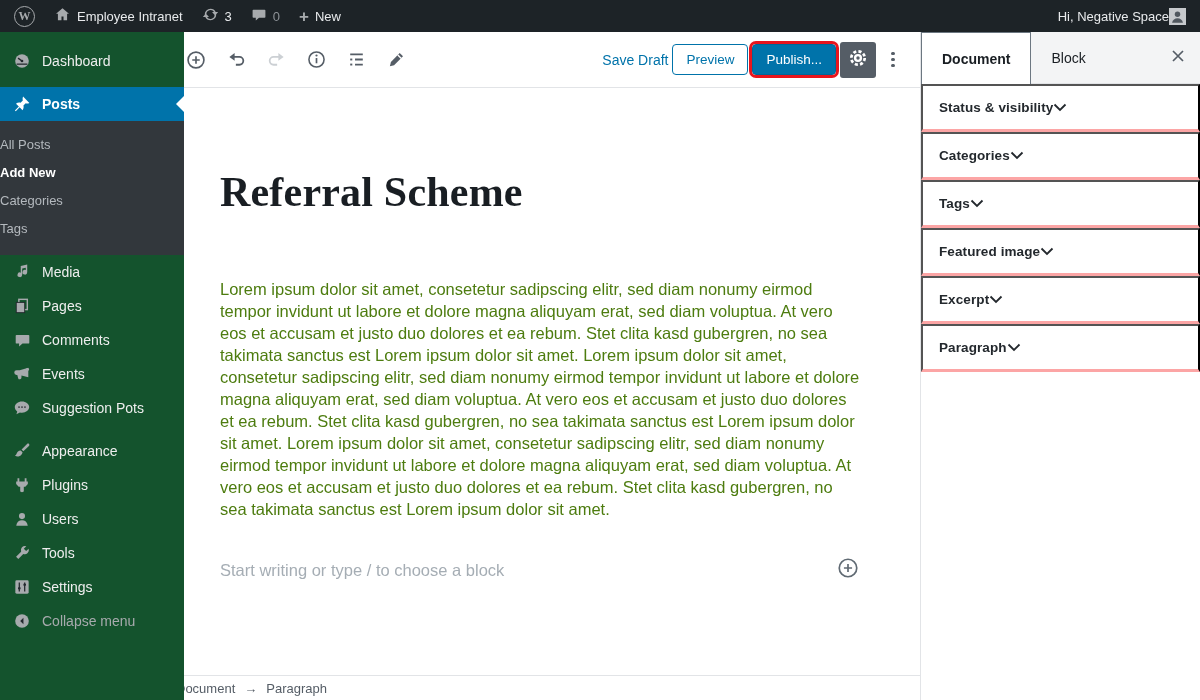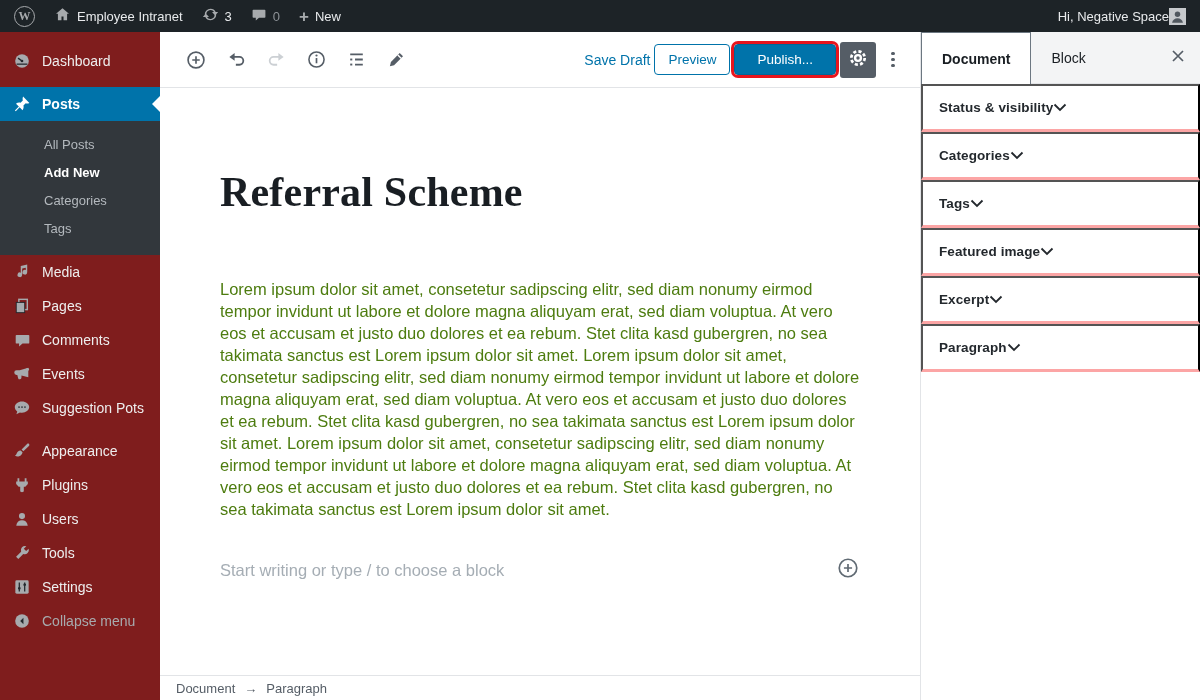--- a/index.html
+++ b/index.html
@@ -13,48 +13,48 @@
   .ab-item { display:flex; align-items:center; gap:6px; margin-right:19px; cursor:pointer; }
   .ab-right { margin-left:auto; display:flex; align-items:center; }
   .ab-count-muted { color:#8d9297; }
   .wp-logo { width:21px; height:21px; border:1.6px solid #a7aaad; border-radius:50%;
     display:flex; align-items:center; justify-content:center; color:#a7aaad;
     font-family:"Liberation Serif", serif; font-weight:bold; font-size:12px; }
   .av { width:17px; height:17px; display:block; }
   .ab-plus { color:#a7aaad; font-size:17px; font-weight:bold; line-height:1; }
 
   
-  .sidebar { position:absolute; top:32px; left:0; width:160px; bottom:0; background:#7f1d1d;
+  .sidebar { position:absolute; top:32px; left:0; width:184px; bottom:0; background:#14532d;
     color:#eeeeee; font-size:14px; padding-top:12px; z-index:20; }
   .menu-item { height:34px; display:flex; align-items:center; gap:10px; padding:0 0 0 12px; cursor:pointer; }
   .menu-item .mi-label { color:#eeeeee; }
   .menu-item.active { background:#0073aa; position:relative; }
   .menu-item.active .mi-label { color:#fff; font-weight:bold; }
   .mi-icon { width:20px; height:20px; flex:0 0 20px; display:flex; align-items:center; justify-content:center; }
   .menu-sep { height:9px; }
   .submenu { background:#32373c; padding:10px 0 12px 0; }
-  .sub-item { height:28px; line-height:28px; padding-left:44px; font-size:13px; color:#b4b9be; cursor:pointer; }
+  .sub-item { height:28px; line-height:28px; font-size:13px; color:#b4b9be; cursor:pointer; }
   .sub-item.current { color:#fff; font-weight:bold; }
   .collapse-item .mi-label { color:#a7aaad; }
   .active-arrow { position:absolute; right:0; top:50%; margin-top:-8px; width:0; height:0;
     border-top:8px solid transparent; border-bottom:8px solid transparent; border-right:8px solid #ffffff; }
 
   
   .editor { position:absolute; top:32px; left:160px; width:760px; bottom:0; background:#fff; }
   .editor-header { position:absolute; top:0; left:0; right:0; height:56px; background:#fff;
     border-bottom:1px solid #e2e4e7; display:flex; align-items:center; padding:0 14px 0 16px; }
   .tool-btn { width:40px; height:40px; display:flex; align-items:center; justify-content:center;
     cursor:pointer; border-radius:4px; background:none; border:none; }
   .eh-right { margin-left:auto; display:flex; align-items:center; gap:4px; }
   .save-draft { color:#0073aa; font-size:14px; cursor:pointer; background:none; border:none;
     font-family:inherit; }
   .btn-secondary { background:#fff; color:#0073aa; border:1px solid #0073aa; border-radius:4px;
     font-size:13.5px; padding:7px 13px; cursor:pointer; font-family:inherit; }
   .btn-primary { background:#0073aa; color:#fff; border:1px solid #006799; border-radius:4px;
-    font-size:13.5px; padding:7px 22px; cursor:pointer; font-family:inherit;
+    font-size:13.5px; padding:7px 13px; cursor:pointer; font-family:inherit;
     outline:3px solid #e8151d; outline-offset:0px; }
   .gear-btn { width:36px; height:36px; background:#555d66; border:none; border-radius:3px;
     display:flex; align-items:center; justify-content:center; cursor:pointer; }
   .dots-btn { width:26px; height:36px; background:none; border:none; display:flex; flex-direction:column;
     align-items:center; justify-content:center; gap:2.6px; cursor:pointer; }
   .dots-btn i { width:3.6px; height:3.6px; border-radius:50%; background:#555d66; }
 
   .canvas { position:absolute; top:56px; left:0; right:0; bottom:25px; overflow:hidden; background:#fff; }
   .post-body { width:640px; margin:0 auto; padding-top:80px; }
   .post-title { font-family:"Liberation Serif", serif; font-weight:bold; font-size:42px;

